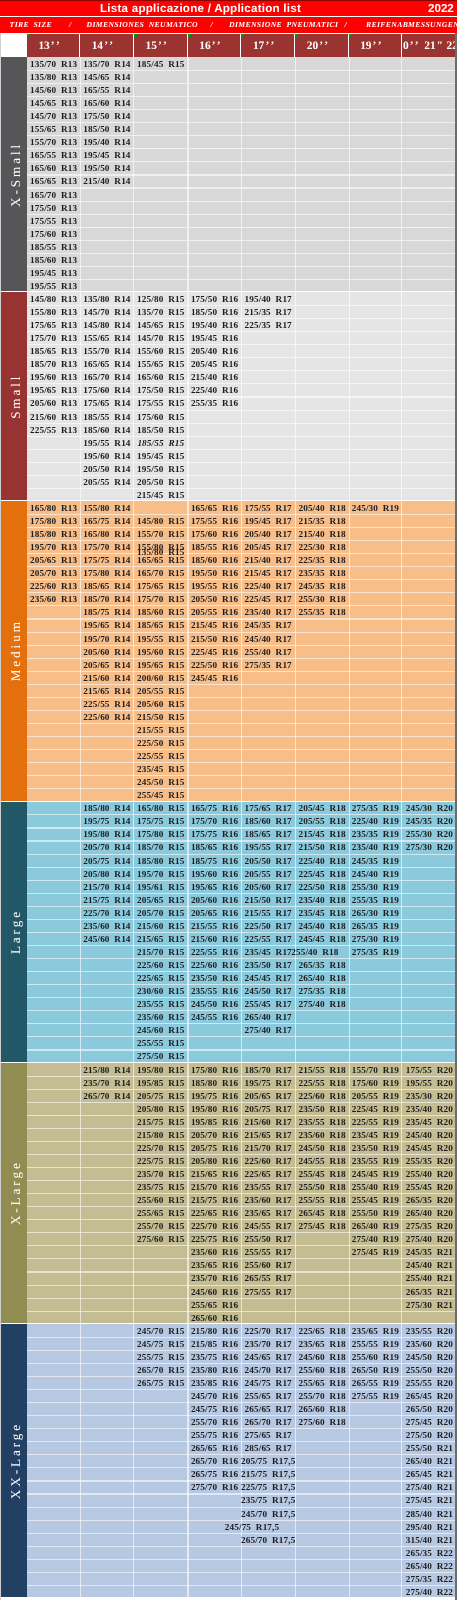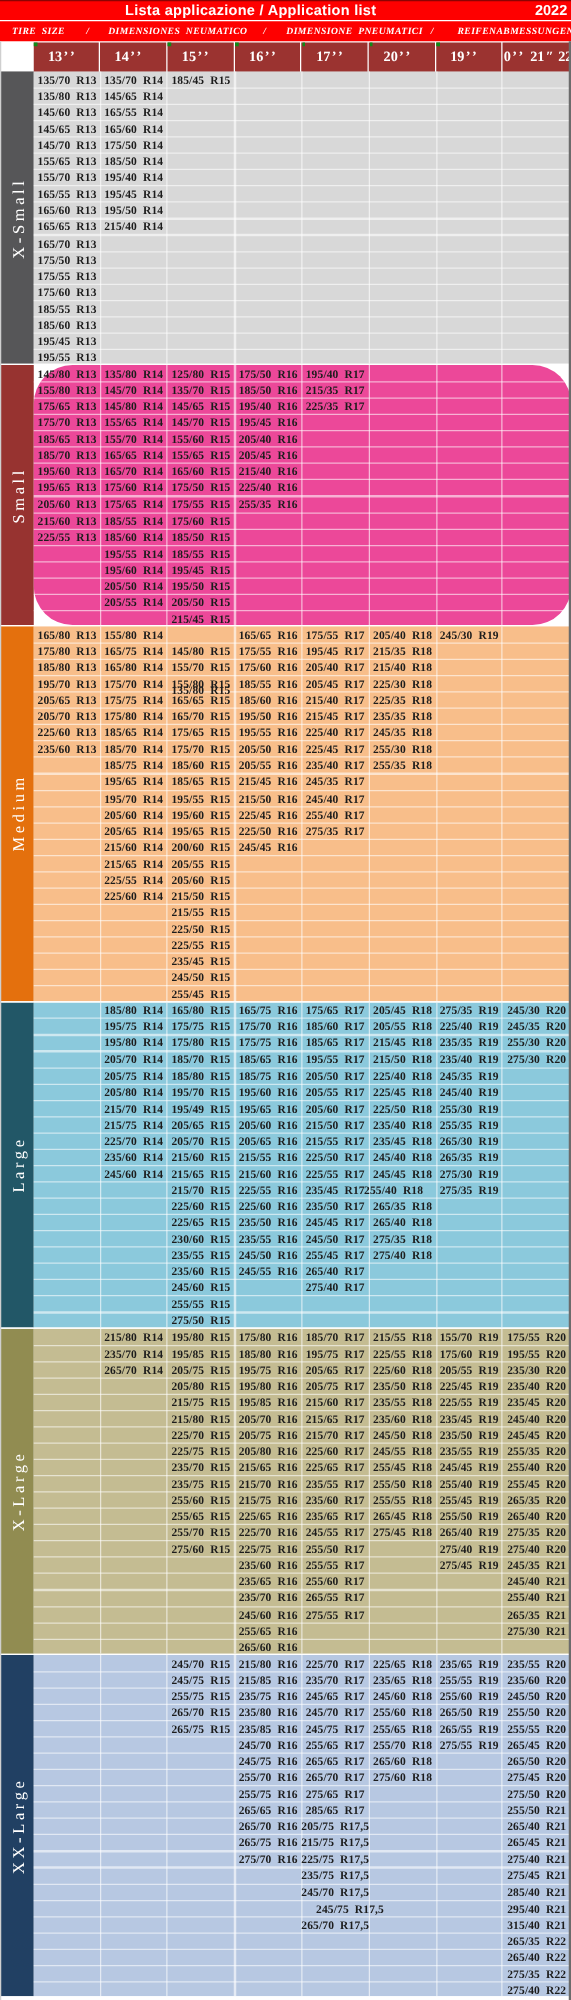--- a/index.html
+++ b/index.html
@@ -171,21 +171,21 @@
           <div class="cell" style="left: 53.3px; top: 91.42px; width: 53.3px; height: 13.06px;">195/45 R14</div>
           <div class="cell" style="left: 53.3px; top: 104.48px; width: 53.3px; height: 13.06px;">195/50 R14</div>
           <div class="cell" style="left: 53.3px; top: 117.54px; width: 53.3px; height: 13.06px;">215/40 R14</div>
           <div class="cell" style="left: 106.6px; top: 0px; width: 54.3px; height: 13.06px;">185/45 R15</div>
         </div>
       </div>
       <div class="sect" style="position: absolute; left: 0px; top: 235.08px; height: 207.86px;">
         <div class="sbar" style="background: rgb(151, 51, 48);">
           <div class="sbarlbl">Small</div>
         </div>
-        <div class="grid" style="background: #ec4899; border-radius: 31px;">
+        <div class="grid" style="background: #e5e5e5;">
           <div class="hline" style="top: 12.56px;"></div>
           <div class="hline" style="top: 25.62px;"></div>
           <div class="hline" style="top: 38.68px;"></div>
           <div class="hline" style="top: 51.74px;"></div>
           <div class="hline" style="top: 64.8px;"></div>
           <div class="hline" style="top: 77.86px;"></div>
           <div class="hline" style="top: 90.92px;"></div>
           <div class="hline" style="top: 103.98px;"></div>
           <div class="hline" style="top: 117.04px;"></div>
           <div class="hline" style="top: 130.1px;"></div>
@@ -231,21 +231,21 @@
           <div class="cell" style="left: 106.6px; top: 13.06px; width: 54.3px; height: 13.06px;">135/70 R15</div>
           <div class="cell" style="left: 106.6px; top: 26.12px; width: 54.3px; height: 13.06px;">145/65 R15</div>
           <div class="cell" style="left: 106.6px; top: 39.18px; width: 54.3px; height: 13.06px;">145/70 R15</div>
           <div class="cell" style="left: 106.6px; top: 52.24px; width: 54.3px; height: 13.06px;">155/60 R15</div>
           <div class="cell" style="left: 106.6px; top: 65.3px; width: 54.3px; height: 13.06px;">155/65 R15</div>
           <div class="cell" style="left: 106.6px; top: 78.36px; width: 54.3px; height: 13.06px;">165/60 R15</div>
           <div class="cell" style="left: 106.6px; top: 91.42px; width: 54.3px; height: 13.06px;">175/50 R15</div>
           <div class="cell" style="left: 106.6px; top: 104.48px; width: 54.3px; height: 13.06px;">175/55 R15</div>
           <div class="cell" style="left: 106.6px; top: 117.54px; width: 54.3px; height: 13.06px;">175/60 R15</div>
           <div class="cell" style="left: 106.6px; top: 130.6px; width: 54.3px; height: 13.06px;">185/50 R15</div>
-          <div class="cell" style="left: 106.6px; top: 143.66px; width: 54.3px; height: 13.06px;">185/55 R15</div>
+          <div class="cell" style="left: 106.6px; top: 143.66px; width: 54.3px; height: 13.06px; font-style: italic;">185/55 R15</div>
           <div class="cell" style="left: 106.6px; top: 156.72px; width: 54.3px; height: 13.06px;">195/45 R15</div>
           <div class="cell" style="left: 106.6px; top: 169.78px; width: 54.3px; height: 13.06px;">195/50 R15</div>
           <div class="cell" style="left: 106.6px; top: 182.84px; width: 54.3px; height: 13.06px;">205/50 R15</div>
           <div class="cell" style="left: 106.6px; top: 195.9px; width: 54.3px; height: 13.06px;">215/45 R15</div>
           <div class="cell" style="left: 160.9px; top: 0px; width: 53.3px; height: 13.06px;">175/50 R16</div>
           <div class="cell" style="left: 160.9px; top: 13.06px; width: 53.3px; height: 13.06px;">185/50 R16</div>
           <div class="cell" style="left: 160.9px; top: 26.12px; width: 53.3px; height: 13.06px;">195/40 R16</div>
           <div class="cell" style="left: 160.9px; top: 39.18px; width: 53.3px; height: 13.06px;">195/45 R16</div>
           <div class="cell" style="left: 160.9px; top: 52.24px; width: 53.3px; height: 13.06px;">205/40 R16</div>
           <div class="cell" style="left: 160.9px; top: 65.3px; width: 53.3px; height: 13.06px;">205/45 R16</div>
@@ -419,21 +419,21 @@
           <div class="cell" style="left: 53.3px; top: 91.42px; width: 53.3px; height: 13.06px;">215/75 R14</div>
           <div class="cell" style="left: 53.3px; top: 104.48px; width: 53.3px; height: 13.06px;">225/70 R14</div>
           <div class="cell" style="left: 53.3px; top: 117.54px; width: 53.3px; height: 13.06px;">235/60 R14</div>
           <div class="cell" style="left: 53.3px; top: 130.6px; width: 53.3px; height: 13.06px;">245/60 R14</div>
           <div class="cell" style="left: 106.6px; top: 0px; width: 54.3px; height: 13.06px;">165/80 R15</div>
           <div class="cell" style="left: 106.6px; top: 13.06px; width: 54.3px; height: 13.06px;">175/75 R15</div>
           <div class="cell" style="left: 106.6px; top: 26.12px; width: 54.3px; height: 13.06px;">175/80 R15</div>
           <div class="cell" style="left: 106.6px; top: 39.18px; width: 54.3px; height: 13.06px;">185/70 R15</div>
           <div class="cell" style="left: 106.6px; top: 52.24px; width: 54.3px; height: 13.06px;">185/80 R15</div>
           <div class="cell" style="left: 106.6px; top: 65.3px; width: 54.3px; height: 13.06px;">195/70 R15</div>
-          <div class="cell" style="left: 106.6px; top: 78.36px; width: 54.3px; height: 13.06px;">195/49 R15</div>
+          <div class="cell" style="left: 106.6px; top: 78.36px; width: 54.3px; height: 13.06px;">195/61 R15</div>
           <div class="cell" style="left: 106.6px; top: 91.42px; width: 54.3px; height: 13.06px;">205/65 R15</div>
           <div class="cell" style="left: 106.6px; top: 104.48px; width: 54.3px; height: 13.06px;">205/70 R15</div>
           <div class="cell" style="left: 106.6px; top: 117.54px; width: 54.3px; height: 13.06px;">215/60 R15</div>
           <div class="cell" style="left: 106.6px; top: 130.6px; width: 54.3px; height: 13.06px;">215/65 R15</div>
           <div class="cell" style="left: 106.6px; top: 143.66px; width: 54.3px; height: 13.06px;">215/70 R15</div>
           <div class="cell" style="left: 106.6px; top: 156.72px; width: 54.3px; height: 13.06px;">225/60 R15</div>
           <div class="cell" style="left: 106.6px; top: 169.78px; width: 54.3px; height: 13.06px;">225/65 R15</div>
           <div class="cell" style="left: 106.6px; top: 182.84px; width: 54.3px; height: 13.06px;">230/60 R15</div>
           <div class="cell" style="left: 106.6px; top: 195.9px; width: 54.3px; height: 13.06px;">235/55 R15</div>
           <div class="cell" style="left: 106.6px; top: 208.96px; width: 54.3px; height: 13.06px;">235/60 R15</div>
@@ -702,21 +702,21 @@
           <div class="cell" style="left: 214.2px; top: 65.3px; width: 54px; height: 13.06px;">255/65 R17</div>
           <div class="cell" style="left: 214.2px; top: 78.36px; width: 54px; height: 13.06px;">265/65 R17</div>
           <div class="cell" style="left: 214.2px; top: 91.42px; width: 54px; height: 13.06px;">265/70 R17</div>
           <div class="cell" style="left: 214.2px; top: 104.48px; width: 54px; height: 13.06px;">275/65 R17</div>
           <div class="cell" style="left: 214.2px; top: 117.54px; width: 54px; height: 13.06px;">285/65 R17</div>
           <div class="cell" style="left: 214.2px; top: 130.6px; width: 54px; height: 13.06px;">205/75 R17,5</div>
           <div class="cell" style="left: 214.2px; top: 143.66px; width: 54px; height: 13.06px;">215/75 R17,5</div>
           <div class="cell" style="left: 214.2px; top: 156.72px; width: 54px; height: 13.06px;">225/75 R17,5</div>
           <div class="cell" style="left: 214.2px; top: 169.78px; width: 54px; height: 13.06px;">235/75 R17,5</div>
           <div class="cell" style="left: 214.2px; top: 182.84px; width: 54px; height: 13.06px;">245/70 R17,5</div>
-          <div class="cell" style="left: 226px; top: 195.9px; width: 54px; height: 13.06px;">245/75 R17,5</div>
+          <div class="cell" style="left: 198px; top: 195.9px; width: 54px; height: 13.06px;">245/75 R17,5</div>
           <div class="cell" style="left: 214.2px; top: 208.96px; width: 54px; height: 13.06px;">265/70 R17,5</div>
           <div class="cell" style="left: 268.2px; top: 0px; width: 53.8px; height: 13.06px;">225/65 R18</div>
           <div class="cell" style="left: 268.2px; top: 13.06px; width: 53.8px; height: 13.06px;">235/65 R18</div>
           <div class="cell" style="left: 268.2px; top: 26.12px; width: 53.8px; height: 13.06px;">245/60 R18</div>
           <div class="cell" style="left: 268.2px; top: 39.18px; width: 53.8px; height: 13.06px;">255/60 R18</div>
           <div class="cell" style="left: 268.2px; top: 52.24px; width: 53.8px; height: 13.06px;">255/65 R18</div>
           <div class="cell" style="left: 268.2px; top: 65.3px; width: 53.8px; height: 13.06px;">255/70 R18</div>
           <div class="cell" style="left: 268.2px; top: 78.36px; width: 53.8px; height: 13.06px;">265/60 R18</div>
           <div class="cell" style="left: 268.2px; top: 91.42px; width: 53.8px; height: 13.06px;">275/60 R18</div>
           <div class="cell" style="left: 322px; top: 0px; width: 52.8px; height: 13.06px;">235/65 R19</div>

